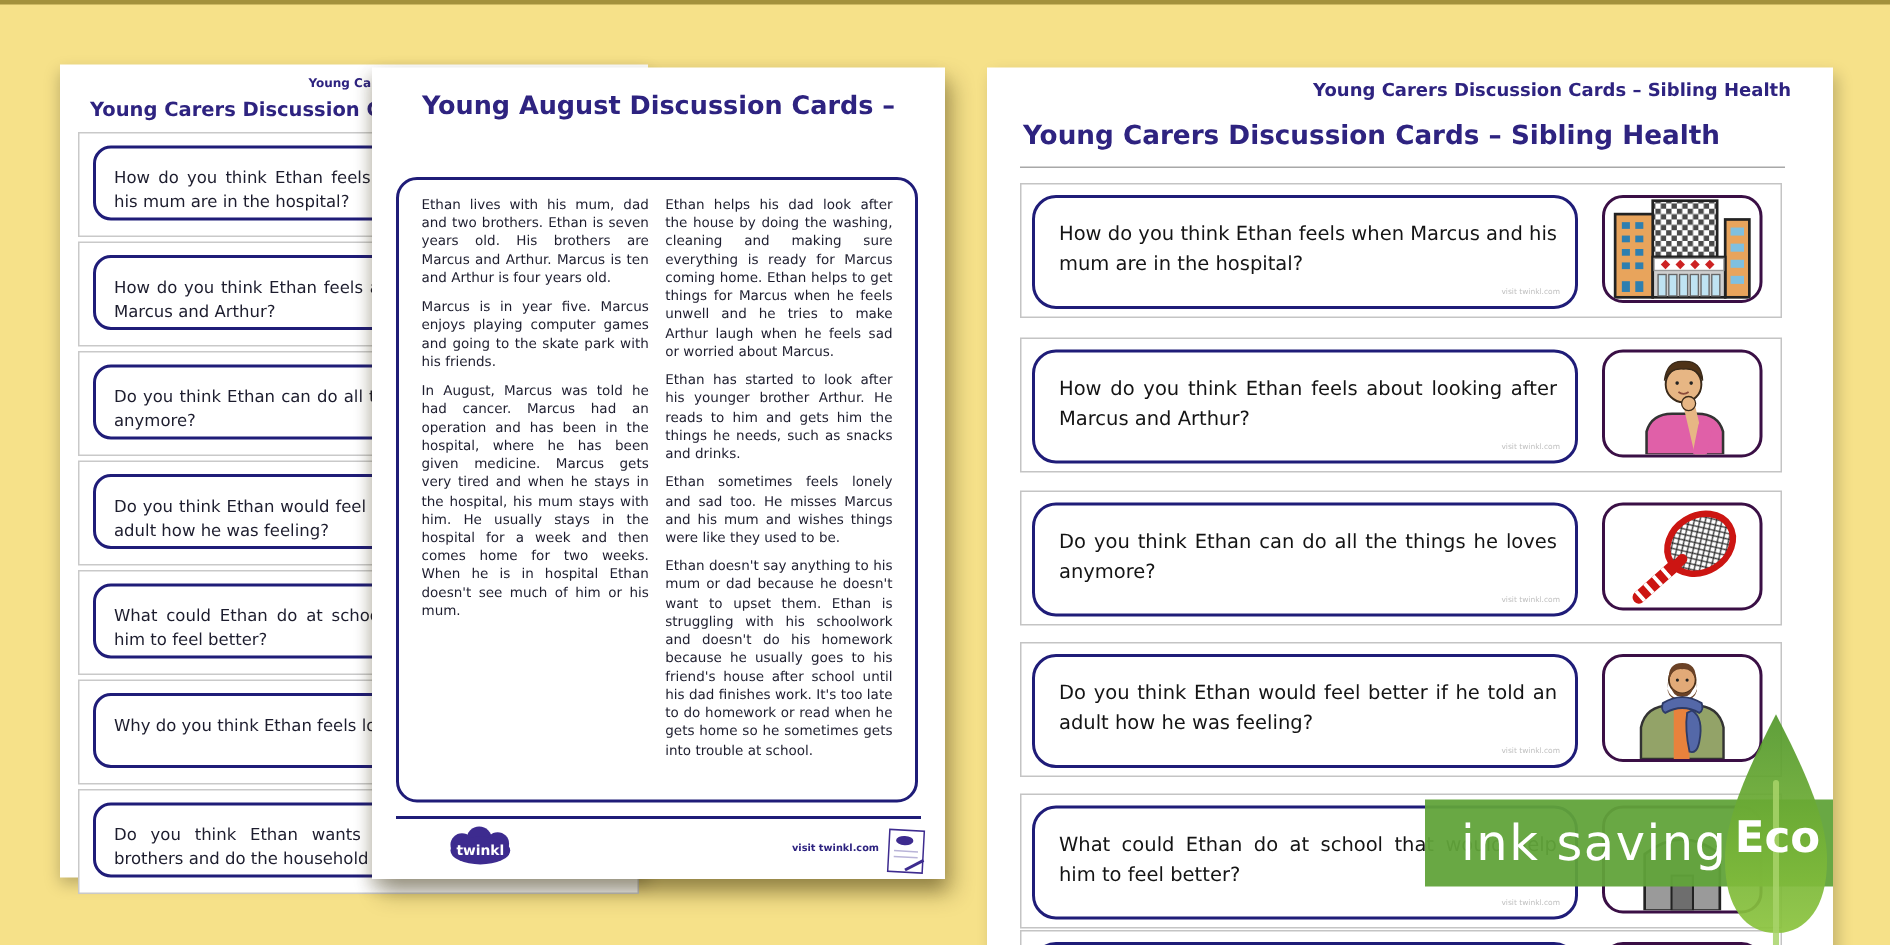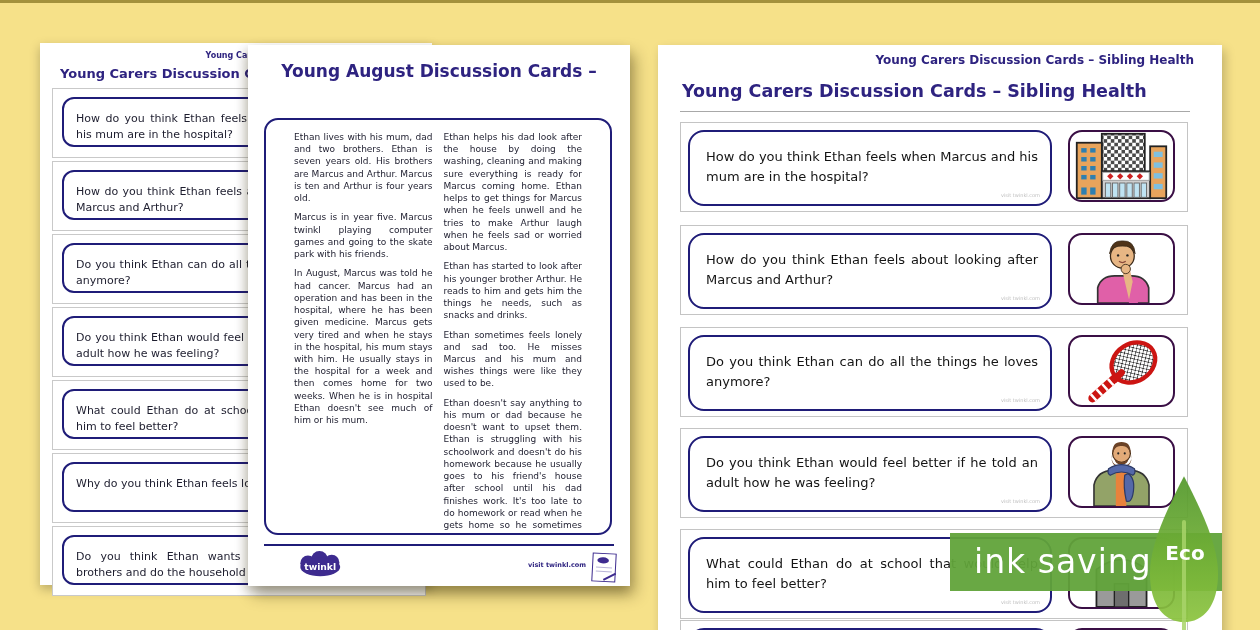--- a/index.html
+++ b/index.html
@@ -18,21 +18,21 @@
   .lp-rows{position:absolute;top:45px;left:12px;width:374px;}
   .lp-row{height:68px;margin-bottom:3px;border:1px solid #c9c9c9;position:relative;background:#fff;}
   .lp-card{position:absolute;left:9px;top:8px;width:305px;height:50px;border:2px solid #1F1C78;border-radius:12px;
            padding:12px 12px 0 12px;box-sizing:border-box;font-size:11px;line-height:1.45;color:#1d1d2e;text-align:justify;}
 
   
   #middle-page{left:248px;top:45px;width:382px;height:541px;z-index:2;
     box-shadow:5px 9px 14px rgba(50,40,5,.38), -3px 5px 10px rgba(50,40,5,.22);}
   .mp-title{position:absolute;top:14px;left:0;width:100%;text-align:center;font-size:17px;font-weight:bold;color:#2E2380;line-height:1.5;}
   .story-box{position:absolute;left:16px;top:73px;width:348px;height:417px;border:2px solid #1F1C78;border-radius:14px;
-             box-sizing:border-box;padding:11px 28px;display:flex;gap:11px;overflow:hidden;}
+             box-sizing:border-box;padding:11px 15px;display:flex;gap:11px;overflow:hidden;}
   .story-col{flex:1;font-size:9px;line-height:1.36;text-align:justify;color:#1d1d2e;}
   .story-col p{margin:0 0 7px 0;}
   .mp-divider{position:absolute;left:16px;top:499px;width:350px;border-top:2px solid #1F1C78;}
   .mp-logo{position:absolute;left:16px;top:505px;margin-left:34px;}
   .mp-footright{position:absolute;right:14px;top:508px;display:flex;align-items:flex-start;gap:6px;}
   .mp-visit{font-size:6.5px;font-weight:bold;color:#2E2380;margin-top:8px;}
   .mp-badge{width:22px;height:27px;background:#fff;border:1px solid #3D2B8F;transform:rotate(3deg);position:relative;}
   .mp-badge .bline{position:absolute;left:3px;right:3px;height:1px;background:#b9b4d8;}
 
   
@@ -45,21 +45,21 @@
            box-sizing:border-box;padding:15px 12px 0 16px;font-size:13px;line-height:1.5;color:#141414;text-align:justify;}
   .rp-tiny{position:absolute;right:10px;bottom:5px;font-size:5px;color:#c0c0c0;}
   .rp-img{position:absolute;left:387px;top:7px;width:107px;height:72px;border:2.5px solid #3A0F45;border-radius:14px;
           box-sizing:border-box;overflow:hidden;background:#fff;display:flex;align-items:center;justify-content:center;}
   .rp-img svg{width:100%;height:100%;}
 
   
   .eco-banner{position:absolute;left:950px;top:533px;width:272px;height:58px;background:rgba(97,163,58,.95);z-index:20;}
   .eco-banner-label{position:absolute;left:24px;top:0;height:58px;line-height:58px;font-size:33px;color:#fff;letter-spacing:1px;}
   .eco-leaf{position:absolute;left:1140px;top:473px;width:88px;height:162px;z-index:21;}
-  .eco-leaf-label{position:absolute;left:1150px;top:541px;width:70px;text-align:center;font-size:20px;font-weight:bold;color:#fff;z-index:22;}
+  .eco-leaf-label{position:absolute;left:1150px;top:541px;width:70px;text-align:center;font-size:29px;font-weight:bold;color:#fff;z-index:22;}
 </style>
 </head>
 <body>
 
 <div class="top-stripe"></div>
 
 <div class="page" id="left-page">
   <div class="lp-header">Young Carers Discussion Cards – Sibling Health</div>
   <div class="lp-title">Young Carers Discussion Cards – Sibling Health</div>
   <div class="lp-rows">
@@ -87,21 +87,21 @@
   </div>
 </div>
 
 <div class="page" id="middle-page">
   <div class="mp-title">
     <div>Young August Discussion Cards –</div>
   </div>
   <div class="story-box">
     <div class="story-col">
       <p>Ethan lives with his mum, dad and two brothers. Ethan is seven years old. His brothers are Marcus and Arthur. Marcus is ten and Arthur is four years old.</p>
-      <p>Marcus is in year five. Marcus twinkl playing computer games and going to the skate park with his friends.</p>
+      <p>Marcus is in year five. Marcus enjoys playing computer games and going to the skate park with his friends.</p>
       <p>In August, Marcus was told he had cancer. Marcus had an operation and has been in the hospital, where he has been given medicine. Marcus gets very tired and when he stays in the hospital, his mum stays with him. He usually stays in the hospital for a week and then comes home for two weeks. When he is in hospital Ethan doesn't see much of him or his mum.</p>
     </div>
     <div class="story-col">
       <p>Ethan helps his dad look after the house by doing the washing, cleaning and making sure everything is ready for Marcus coming home. Ethan helps to get things for Marcus when he feels unwell and he tries to make Arthur laugh when he feels sad or worried about Marcus.</p>
       <p>Ethan has started to look after his younger brother Arthur. He reads to him and gets him the things he needs, such as snacks and drinks.</p>
       <p>Ethan sometimes feels lonely and sad too. He misses Marcus and his mum and wishes things were like they used to be.</p>
       <p>Ethan doesn't say anything to his mum or dad because he doesn't want to upset them. Ethan is struggling with his schoolwork and doesn't do his homework because he usually goes to his friend's house after school until his dad finishes work. It's too late to do homework or read when he gets home so he sometimes gets into trouble at school.</p>
     </div>
   </div>
   <div class="mp-divider"></div>

